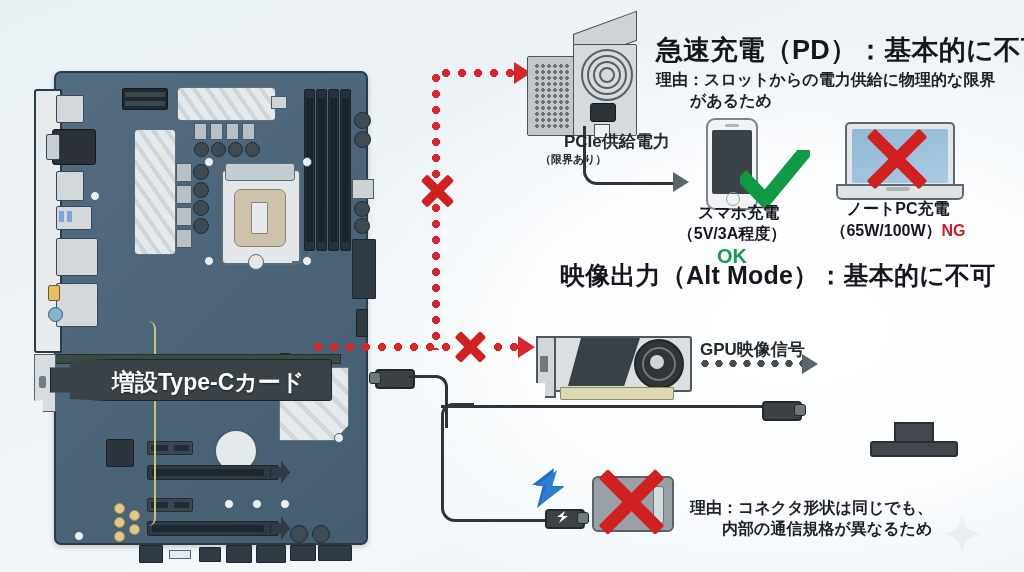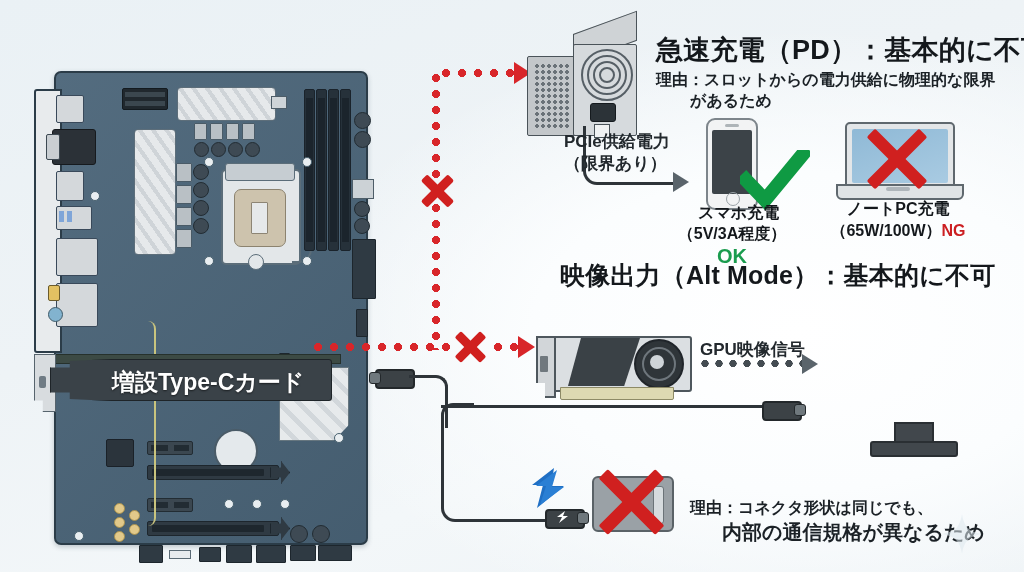--- a/index.html
+++ b/index.html
@@ -237,21 +237,21 @@
       <div class="abs" style="left:19px;top:16px;width:24px;height:24px;border-radius:50%;border:2px solid #565f66;"></div>
       <div class="abs" style="left:25px;top:22px;width:12px;height:12px;border-radius:50%;border:2px solid #565f66;"></div>
       <div class="abs" style="left:16px;top:58px;width:24px;height:17px;background:#2c3338;border:1.6px solid #151a1e;border-radius:3px;"></div>
       <div class="abs" style="left:20px;top:79px;width:14px;height:12px;background:#f0f2f3;border:1.6px solid #4a5359;"></div>
     </div>
   </div>
 
   <div class="cablepath" style="left:583px;top:126px;width:95px;height:56px;border-top:none;border-right:none;border-radius:0 0 0 14px;"></div>
   <div class="tri-g" style="left:673px;top:172px;"></div>
   <span class="label-sm abs" style="left:564px;top:130px;font-size:17px;">PCIe供給電力</span>
-  <span class="label-sm abs" style="left:564px;top:152px;font-size:17px;">（限界あり）</span>
+  <span class="label-sm abs" style="left:540px;top:152px;font-size:11px;">（限界あり）</span>
 
   <span class="head abs" style="left:656px;top:36px;font-size:27px;">急速充電（PD）：基本的に不可</span>
   <span class="reason abs" style="left:656px;top:70px;font-size:16px;">理由：スロットからの電力供給に物理的な限界</span>
   <span class="reason abs" style="left:690px;top:91px;font-size:16px;">があるため</span>
 
   <div class="abs" style="left:706px;top:118px;width:48px;height:88px;background:#f2f3f4;border:2px solid #7d858b;border-radius:9px;">
     <div class="abs" style="left:4px;top:10px;right:4px;bottom:14px;background:#3c4348;border-radius:2px;"></div>
     <div class="abs" style="left:17px;top:4px;width:14px;height:3px;background:#aeb4b8;border-radius:2px;"></div>
     <div class="abs" style="left:18px;bottom:2px;width:12px;height:12px;border-radius:50%;border:1.5px solid #9aa2a7;"></div>
   </div>
@@ -325,19 +325,19 @@
     <path d="M30 2 L8 19 L19 19 L13 42 L40 20 L27 20 Z" fill="#1f6fc4"></path>
     <path d="M33 4 L12 20 L22 20 L16 39 L40 21 L28 21 Z" fill="#2a7fd4"></path>
   </svg>
 
   <div class="abs" style="left:592px;top:476px;width:78px;height:52px;background:#9aa1a6;border:2px solid #5a6267;border-radius:6px;">
     <div class="abs" style="right:8px;top:8px;width:9px;height:36px;background:#d6dbde;border:1.5px solid #6b7378;border-radius:3px;"></div>
   </div>
   <div class="redx" style="left:583px;top:462px;width:96px;height:80px;--t:13px;"></div>
 
   <span class="reason abs" style="left:690px;top:498px;font-size:16px;">理由：コネクタ形状は同じでも、</span>
-  <span class="reason abs" style="left:722px;top:519px;font-size:20px;">内部の通信規格が異なるため</span>
+  <span class="reason abs" style="left:722px;top:519px;font-size:16px;">内部の通信規格が異なるため</span>
 
   <svg class="sparkle" style="left:940px;top:512px;" width="44" height="44" viewBox="0 0 44 44">
     <path d="M22 2 C24 15 29 20 42 22 C29 24 24 29 22 42 C20 29 15 24 2 22 C15 20 20 15 22 2 Z" fill="#dfe9ef"></path>
   </svg>
 
 </div>
 
 </body></html>

